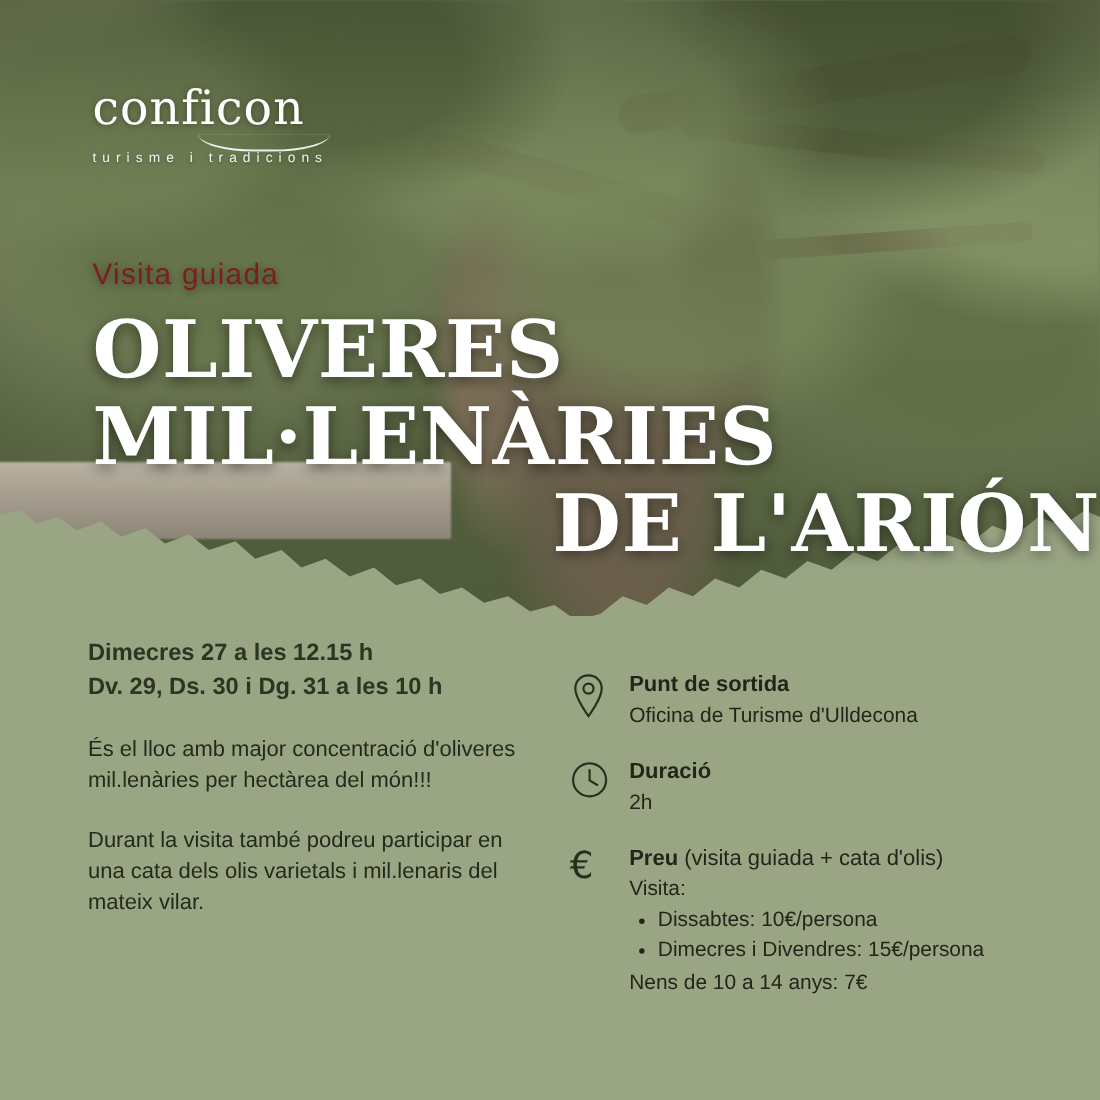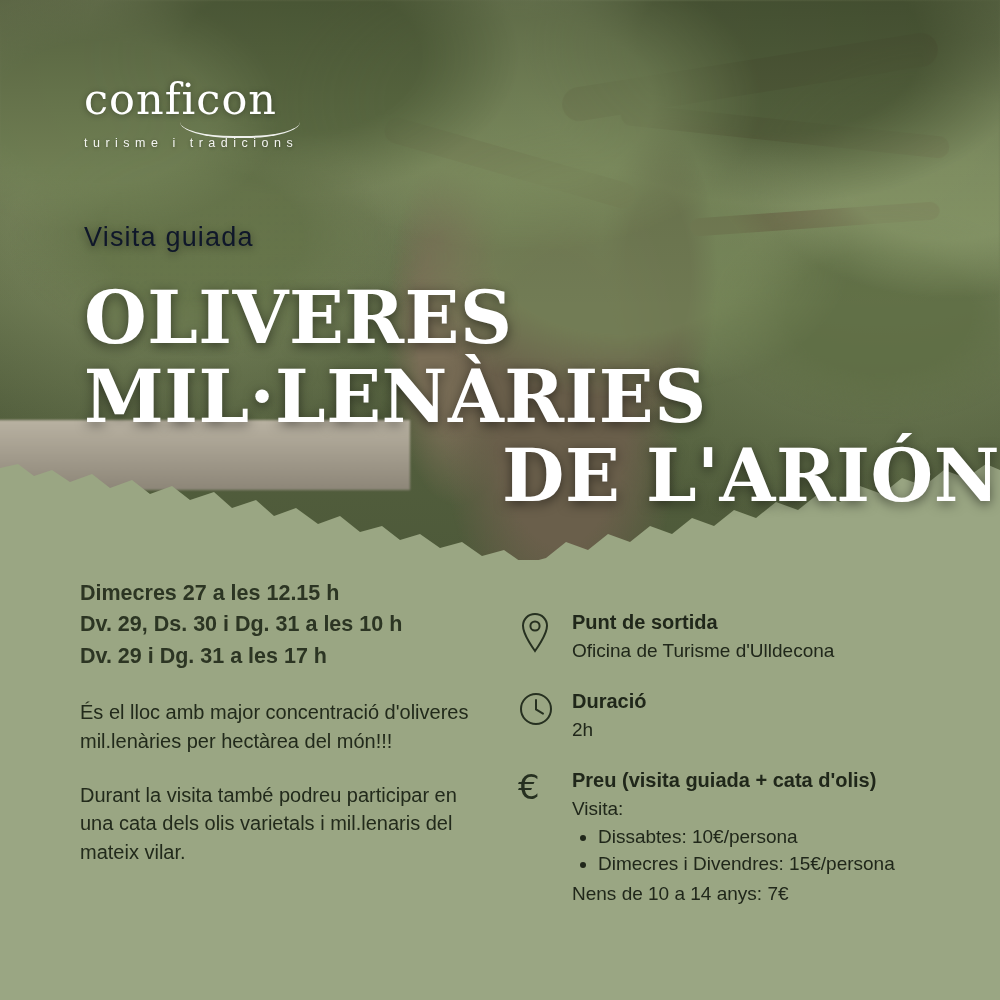--- a/index.html
+++ b/index.html
@@ -125,23 +125,23 @@
     margin-top: 15px;
     font-size: 12.5px;
     letter-spacing: 5.5px;
     opacity: .92;
     text-shadow: 0 1px 4px rgba(0,0,0,.4);
   }
 
   
   .kicker {
     position: absolute;
-    left: 84px; top: 222px;
+    left: 84px; top: 234px;
     z-index: 6;
-    color: #0f172a;
+    color: #7f1d1d;
     font-size: 27px;
     letter-spacing: 1.2px;
     text-shadow: 0 2px 8px rgba(0,0,0,.45);
   }
   .title {
     position: absolute;
     left: 84px; top: 278px;
     z-index: 6;
     color: #fff;
     font-family: "DejaVu Serif", serif;
@@ -194,21 +194,21 @@
     padding-top: 2px;
     color: #263020;
   }
   .info-body { flex: 1; }
   .info-title {
     font-weight: 700;
     font-size: 20px;
     line-height: 1.25;
     margin-bottom: 3px;
   }
-  .info-title .note { font-weight: 700; text-align: right; }
+  .info-title .note { font-weight: 400; text-align: right; }
   .info-text {
     font-size: 19px;
     line-height: 1.32;
   }
   .price-sub { font-size: 19px; line-height: 1.38; }
   ul.price-list {
     list-style: disc;
     margin: 2px 0 2px 26px;
   }
   ul.price-list li {
@@ -256,21 +256,20 @@
   <div class="kicker">Visita guiada</div>
   <div class="title">
     <span class="l1">OLIVERES MIL·LENÀRIES</span>
     <span class="l2">DE L'ARIÓN</span>
   </div>
 
   <div class="left-col">
     <div class="dates">
       <div>Dimecres 27 a les 12.15 h</div>
       <div>Dv. 29, Ds. 30 i Dg. 31 a les 10 h</div>
-      <div>Dv. 29 i Dg. 31 a les 17 h</div>
     </div>
     <div class="para">És el lloc amb major concentració d'oliveres mil.lenàries per hectàrea del món!!!</div>
     <div class="para">Durant la visita també podreu participar en una cata dels olis varietals i mil.lenaris del mateix vilar.</div>
   </div>
 
   <div class="right-col">
 
     <div class="info-row">
       <div class="info-icon">
         <svg width="34" height="42" viewBox="0 0 34 42" fill="none" stroke="#263020" stroke-width="2">

